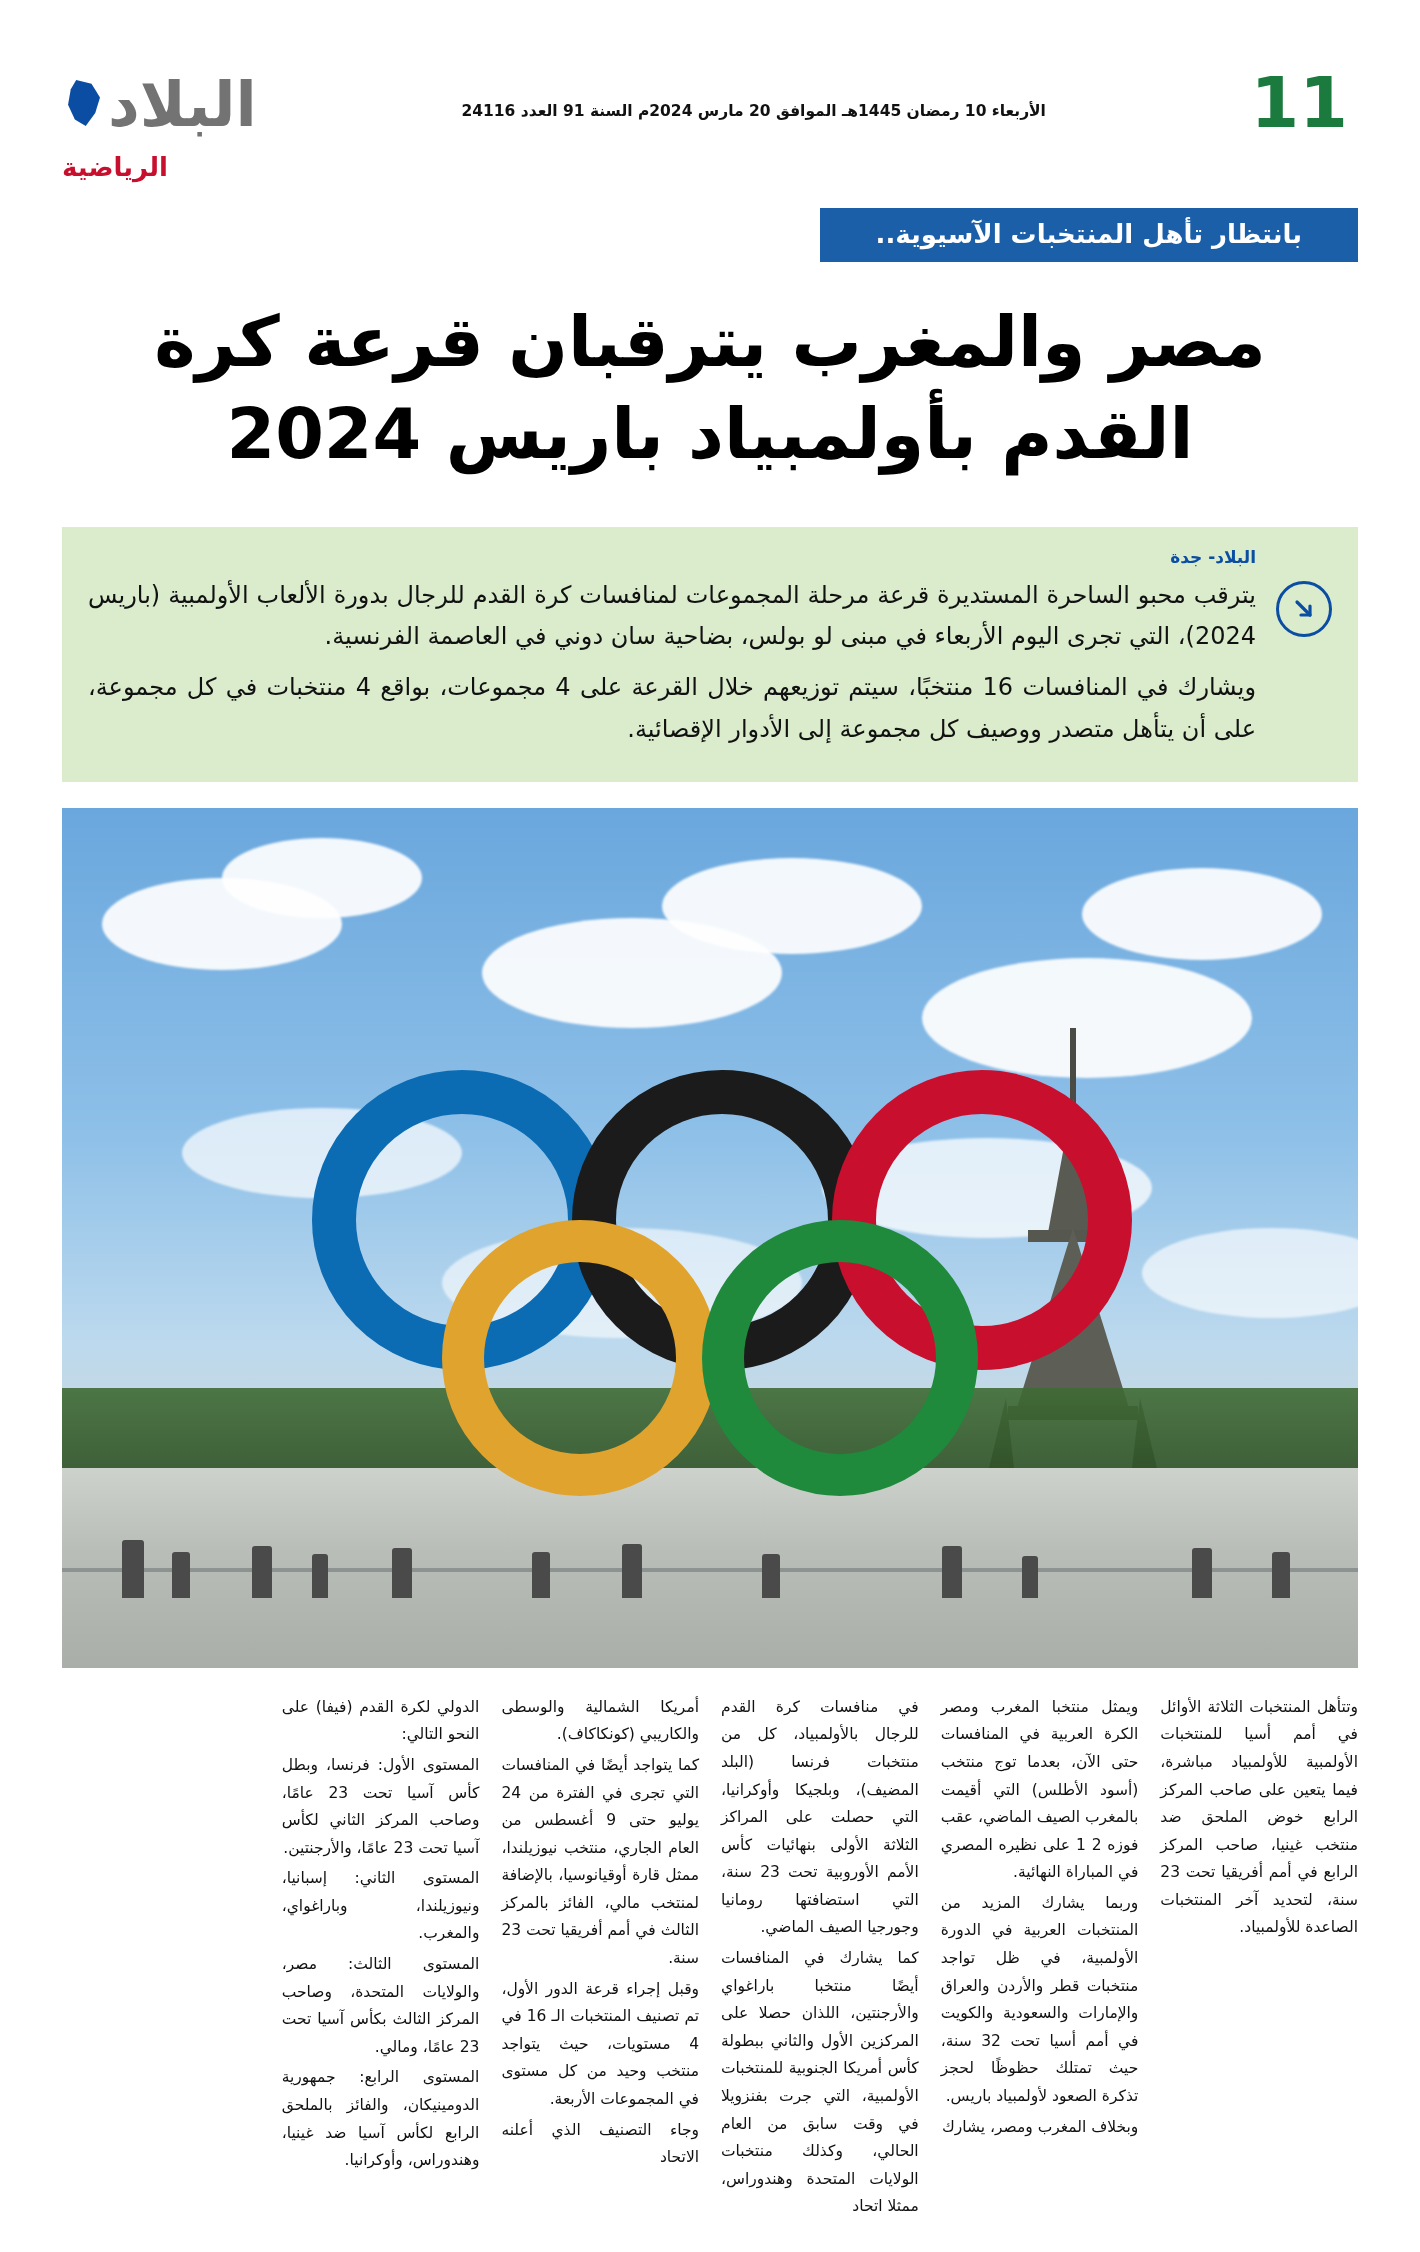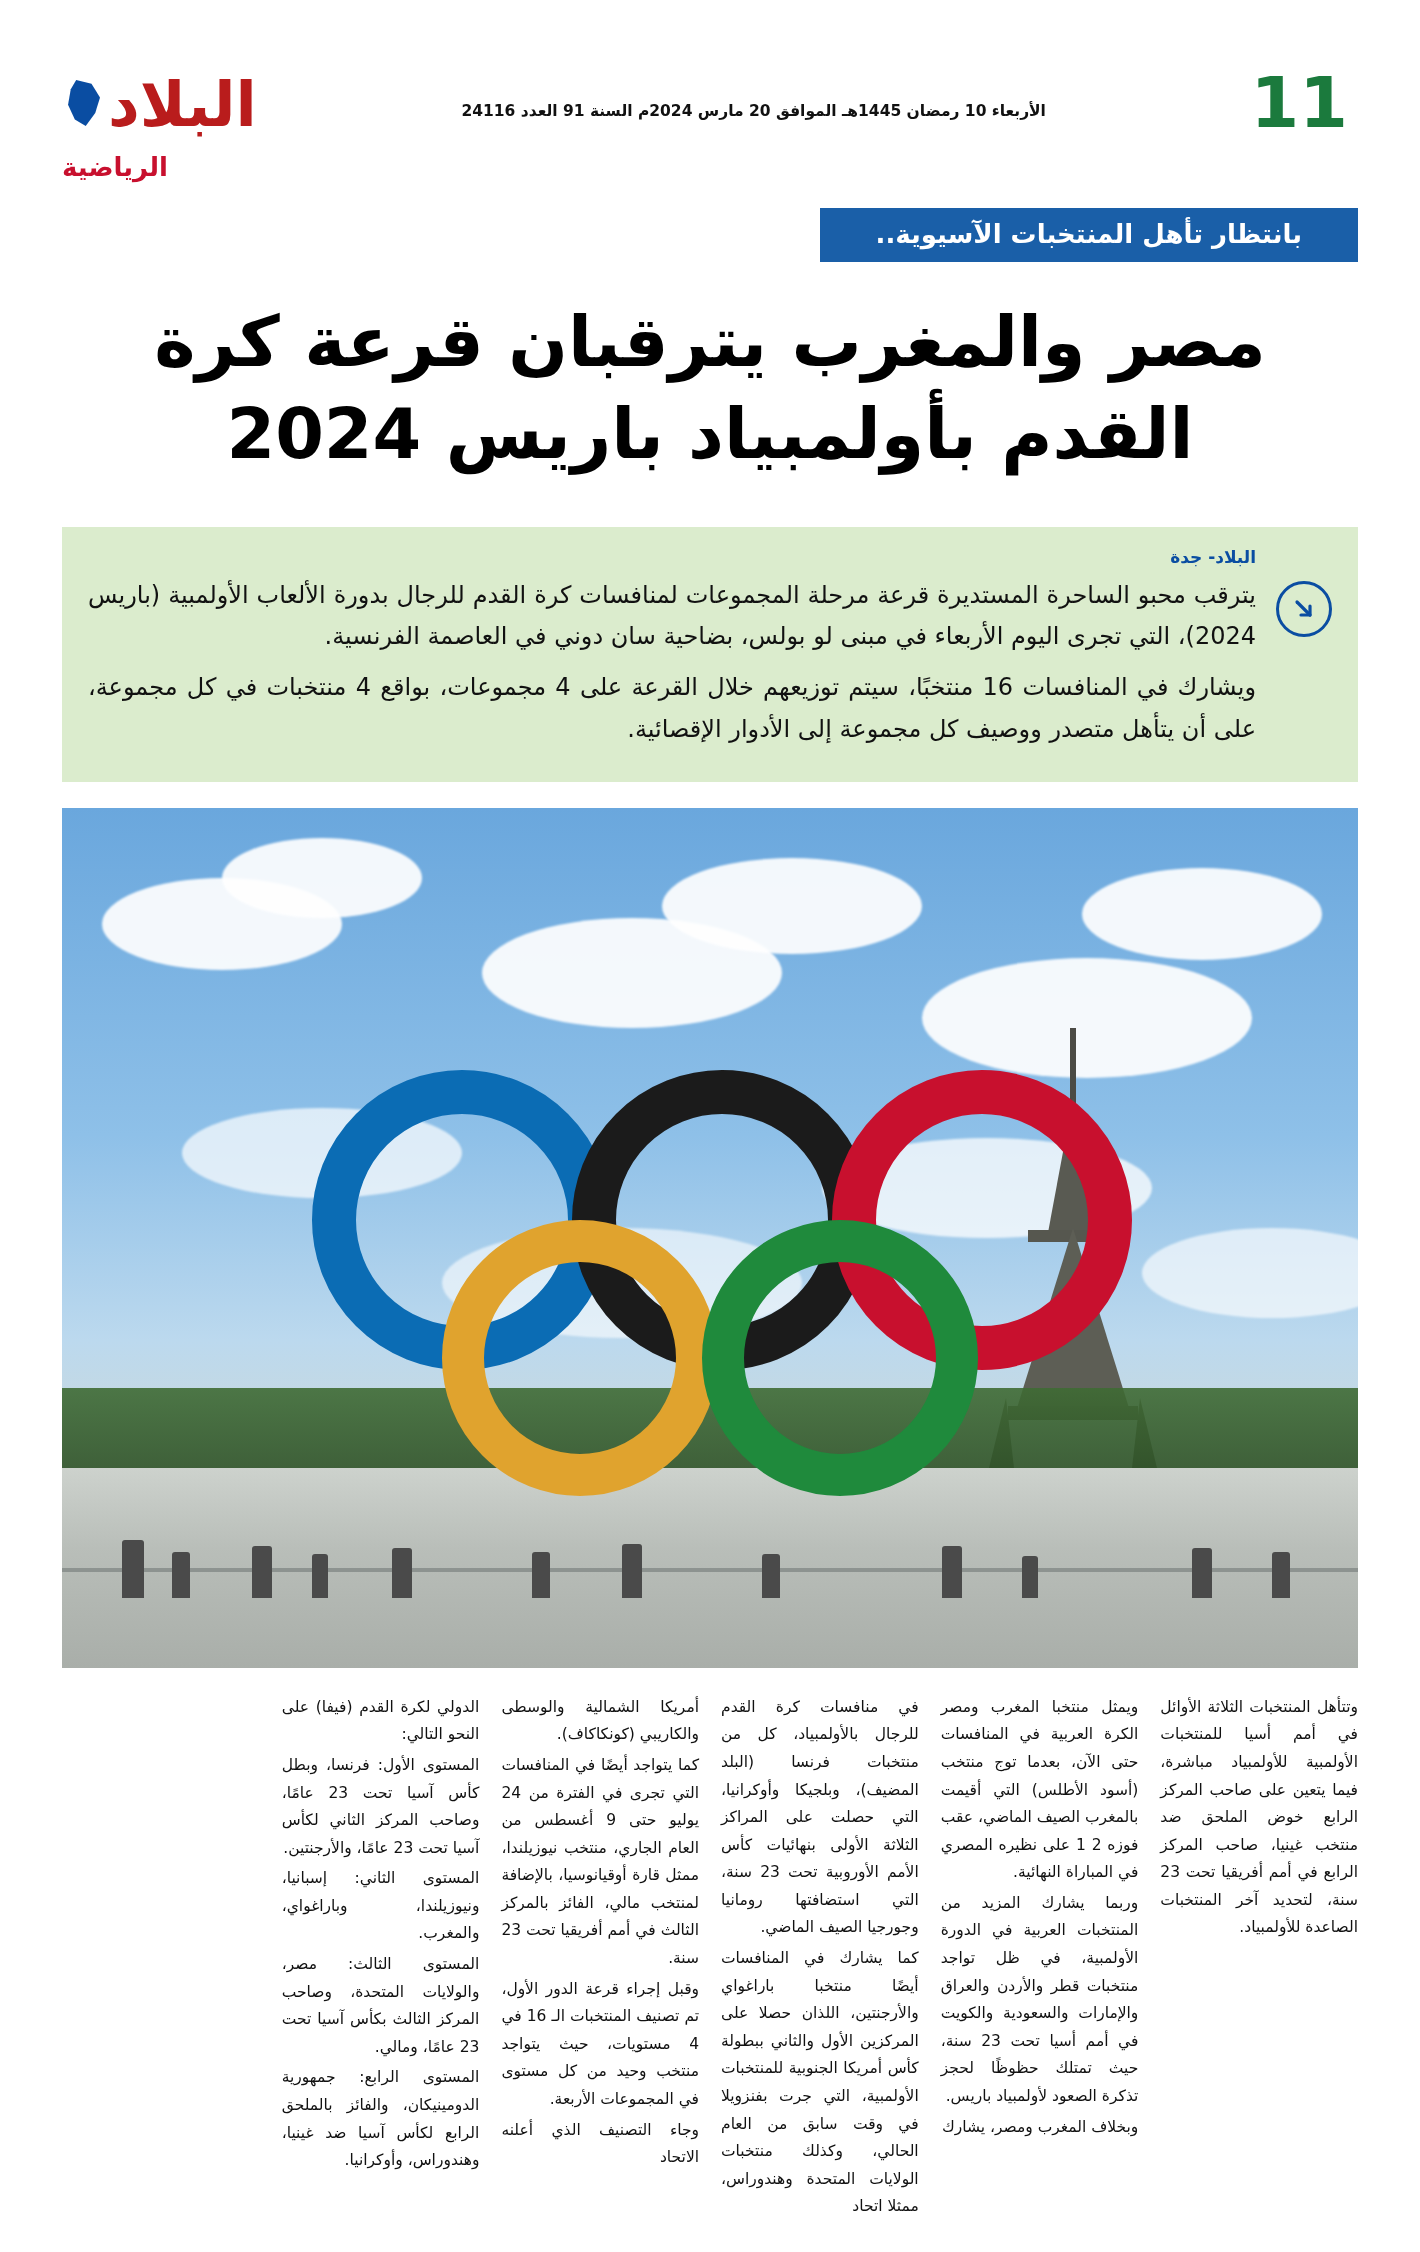--- a/index.html
+++ b/index.html
@@ -40,21 +40,21 @@
   }
   .logo-block {
     display: flex;
     flex-direction: column;
     align-items: flex-end;
     line-height: 1;
   }
   .logo-arabic {
     font-size: 62px;
     font-weight: bold;
-    color: #b91c1c;
+    color: #737373;
     letter-spacing: -2px;
     display: flex;
     align-items: center;
     gap: 4px;
   }
   .logo-map {
     width: 34px;
     height: 46px;
     background: #0a4da2;
     clip-path: polygon(30% 0%, 75% 8%, 100% 38%, 86% 72%, 58% 100%, 26% 86%, 6% 54%, 14% 20%);
@@ -345,21 +345,21 @@
       <div class="ring small" style="left:640px; border-color:#1f8a3c;"></div>
     </div>
   </div>
 
   <div class="article">
     <div class="col">
       <p>وتتأهل المنتخبات الثلاثة الأوائل في أمم أسيا للمنتخبات الأولمبية للأولمبياد مباشرة، فيما يتعين على صاحب المركز الرابع خوض الملحق ضد منتخب غينيا، صاحب المركز الرابع في أمم أفريقيا تحت 23 سنة، لتحديد آخر المنتخبات الصاعدة للأولمبياد.</p>
     </div>
     <div class="col">
       <p>ويمثل منتخبا المغرب ومصر الكرة العربية في المنافسات حتى الآن، بعدما توج منتخب (أسود الأطلس) التي أقيمت بالمغرب الصيف الماضي، عقب فوزه 2 1 على نظيره المصري في المباراة النهائية.</p>
-      <p>وربما يشارك المزيد من المنتخبات العربية في الدورة الأولمبية، في ظل تواجد منتخبات قطر والأردن والعراق والإمارات والسعودية والكويت في أمم أسيا تحت 23 سنة، حيث تمتلك حظوظًا لحجز تذكرة الصعود لأولمبياد باريس.</p>
+      <p>وربما يشارك المزيد من المنتخبات العربية في الدورة الأولمبية، في ظل تواجد منتخبات قطر والأردن والعراق والإمارات والسعودية والكويت في أمم أسيا تحت 32 سنة، حيث تمتلك حظوظًا لحجز تذكرة الصعود لأولمبياد باريس.</p>
       <p>وبخلاف المغرب ومصر، يشارك</p>
     </div>
     <div class="col">
       <p>في منافسات كرة القدم للرجال بالأولمبياد، كل من منتخبات فرنسا (البلد المضيف)، وبلجيكا وأوكرانيا، التي حصلت على المراكز الثلاثة الأولى بنهائيات كأس الأمم الأوروبية تحت 23 سنة، التي استضافتها رومانيا وجورجيا الصيف الماضي.</p>
       <p>كما يشارك في المنافسات أيضًا منتخبا باراغواي والأرجنتين، اللذان حصلا على المركزين الأول والثاني ببطولة كأس أمريكا الجنوبية للمنتخبات الأولمبية، التي جرت بفنزويلا في وقت سابق من العام الحالي، وكذلك منتخبات الولايات المتحدة وهندوراس، ممثلا اتحاد</p>
     </div>
     <div class="col">
       <p>أمريكا الشمالية والوسطى والكاريبي (كونكاكاف).</p>
       <p>كما يتواجد أيضًا في المنافسات التي تجرى في الفترة من 24 يوليو حتى 9 أغسطس من العام الجاري، منتخب نيوزيلندا، ممثل قارة أوقيانوسيا، بالإضافة لمنتخب مالي، الفائز بالمركز الثالث في أمم أفريقيا تحت 23 سنة.</p>
       <p>وقبل إجراء قرعة الدور الأول، تم تصنيف المنتخبات الـ 16 في 4 مستويات، حيث يتواجد منتخب وحيد من كل مستوى في المجموعات الأربعة.</p>

